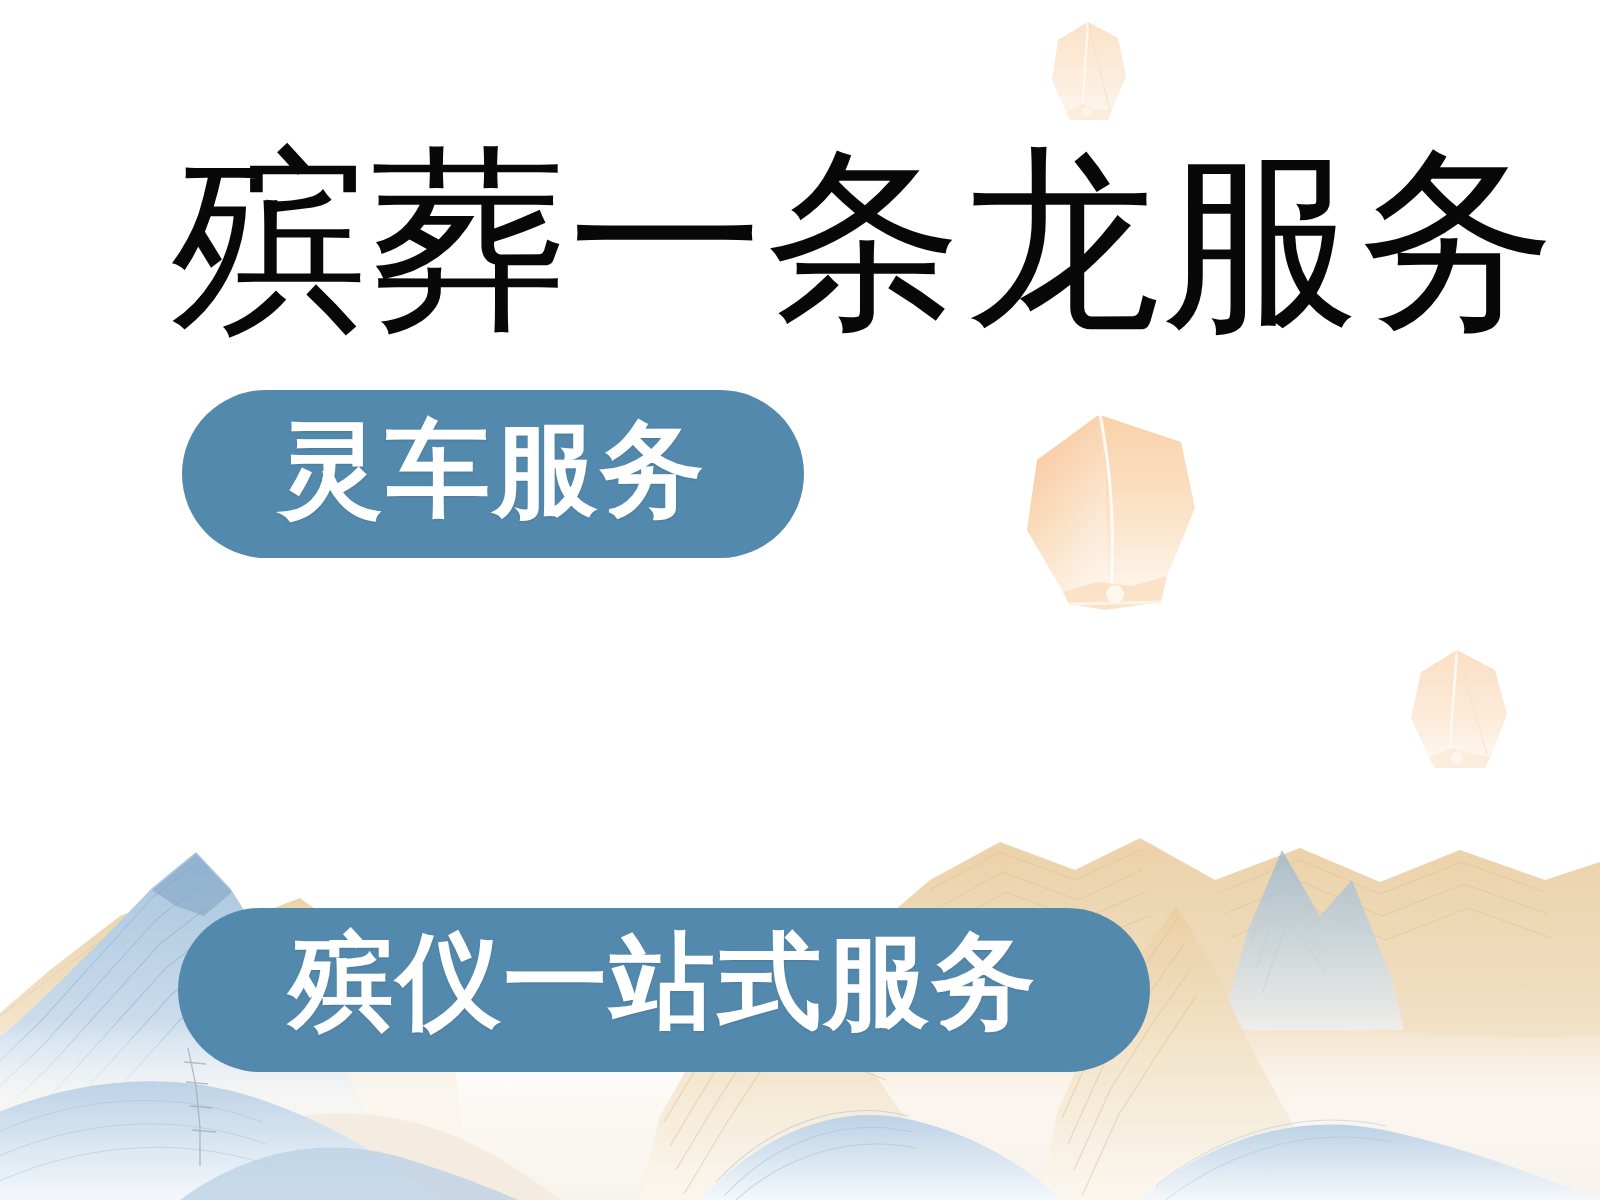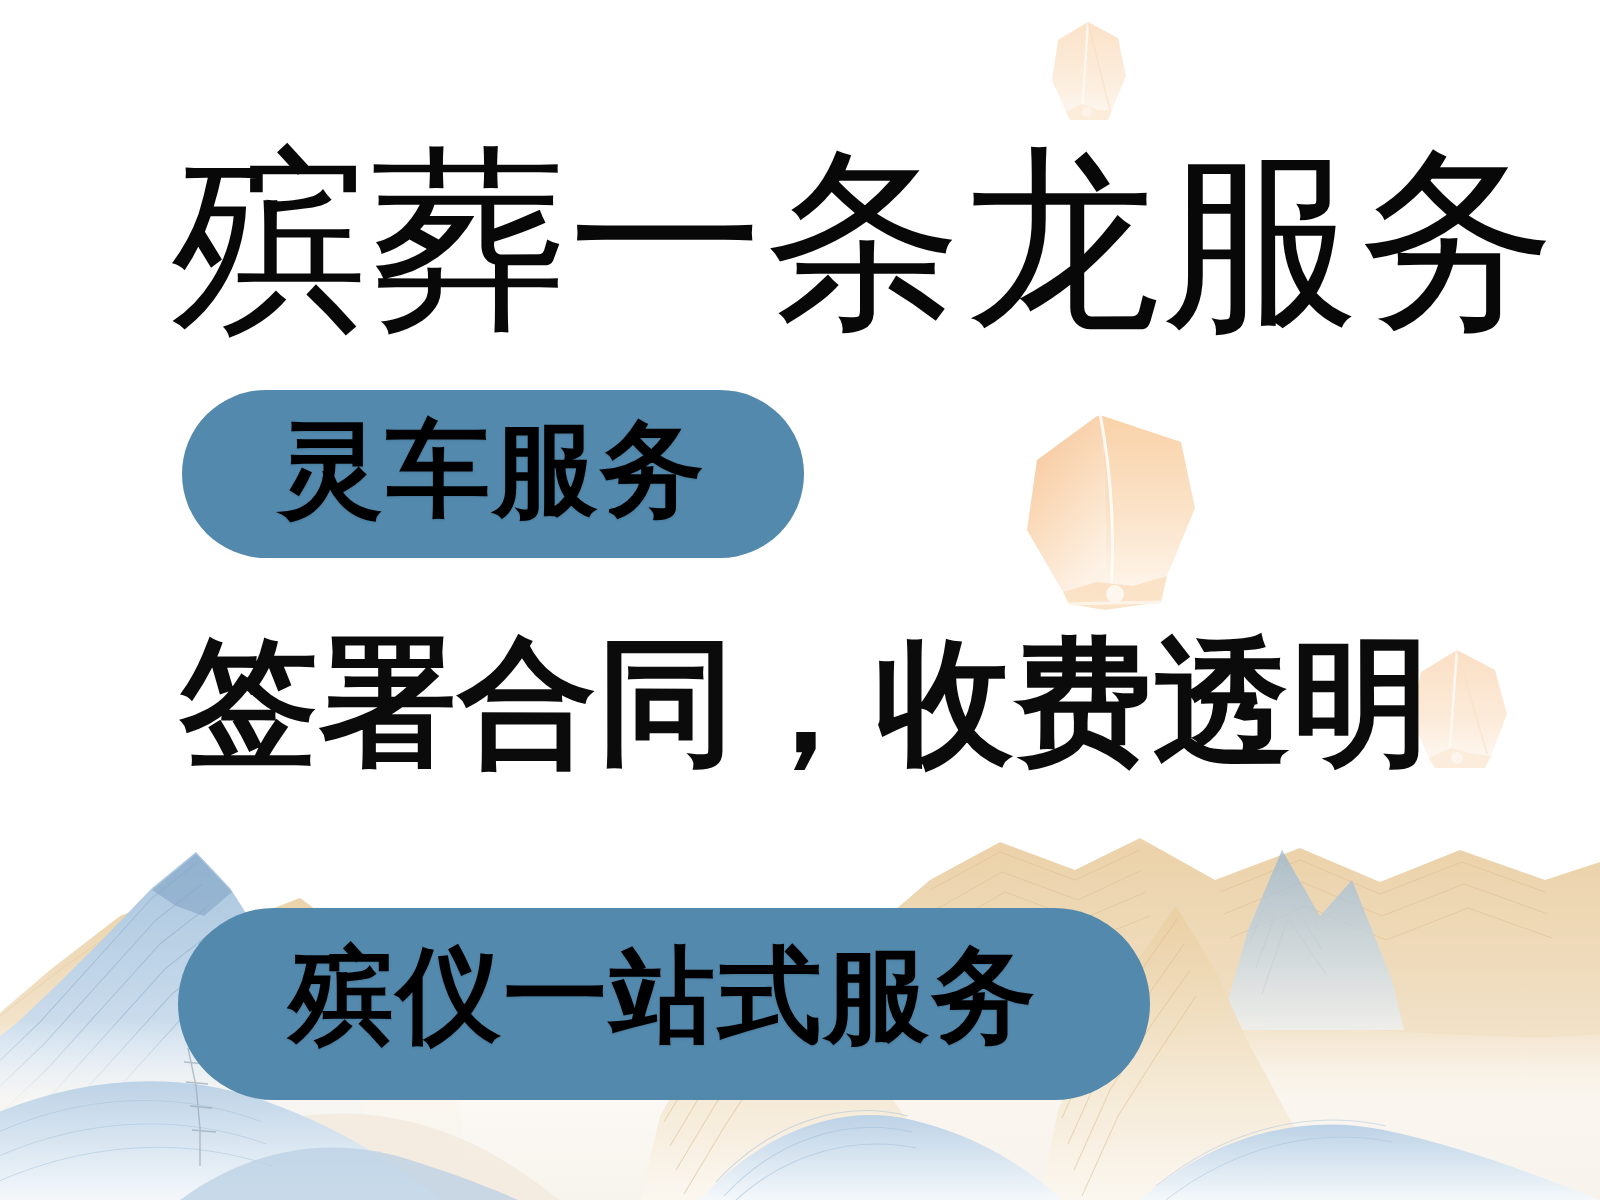--- a/index.html
+++ b/index.html
@@ -72,40 +72,40 @@
   }
 
   .pill {
     position: absolute;
     display: flex;
     align-items: center;
     justify-content: center;
     box-sizing: border-box;
     border-radius: 999px;
     background: #5389AD;
-    color: #000000;
+    color: #ffffff;
     font-family: "Liberation Sans", "DejaVu Sans", sans-serif;
     font-weight: 700;
     white-space: nowrap;
     text-shadow: 0 1px 2px rgba(40, 78, 104, 0.25);
   }
   #pill-hearse {
     left: 182px;
     top: 390px;
     width: 622px;
     height: 168px;
     font-size: 104px;
     letter-spacing: 3px;
     padding-bottom: 6px;
   }
   #pill-onestop {
     left: 178px;
     top: 908px;
     width: 972px;
-    height: 192px;
+    height: 164px;
     font-size: 104px;
     letter-spacing: 3px;
     padding-bottom: 14px;
     font-family: Liberation Mono, monospace;
   }
 </style>
 </head>
 <body>
 
 <div id="poster">
@@ -319,18 +319,17 @@
     </svg>
 
   </div>
 
   <div class="content-layer">
 
     <div class="headline">殡葬一条龙服务</div>
 
     <div class="pill" id="pill-hearse">灵车服务</div>
 
-    <div class="subline">签署合同，收费透明</div>
 
     <div class="pill" id="pill-onestop">殡仪一站式服务</div>
 
   </div>
 </div>
 
 </body></html>

